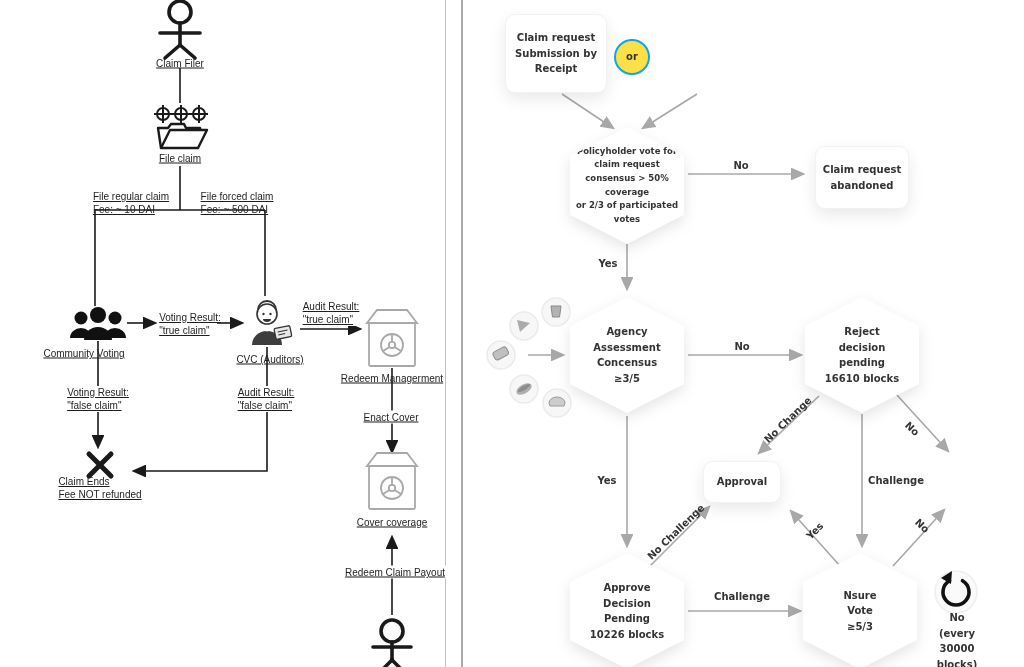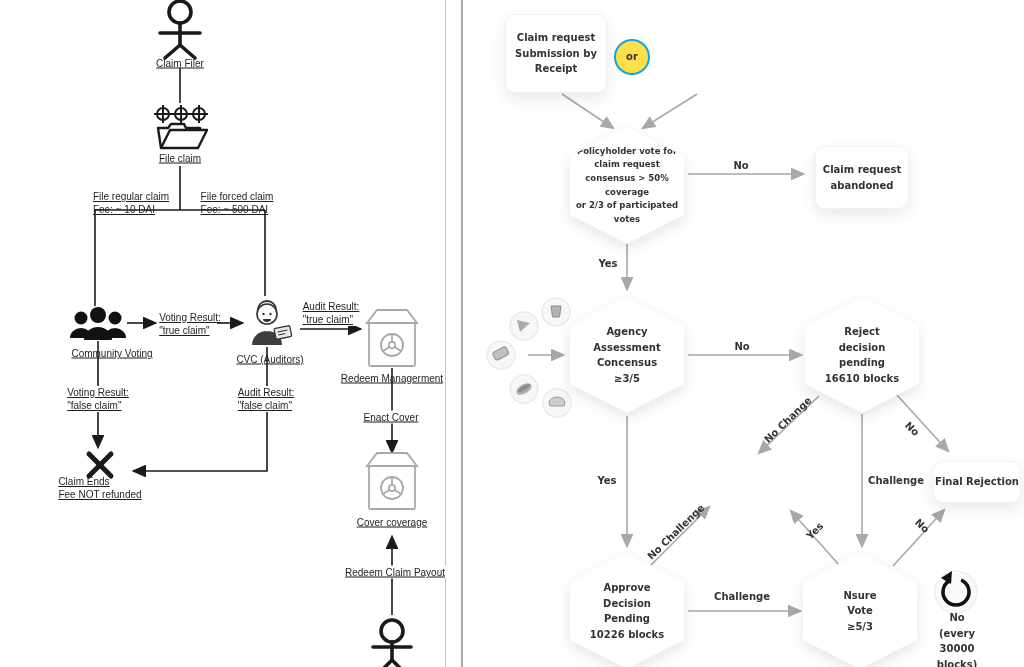--- a/index.html
+++ b/index.html
@@ -185,21 +185,21 @@
   </svg>
 
   <div class="lbl" style="left:180px;top:63px">Claim Filer</div>
   <div class="lbl" style="left:180px;top:158px">File claim</div>
   <div class="lbl" style="left:131px;top:203px">File regular claim
 Fee: ~ 10 DAI</div>
   <div class="lbl" style="left:237px;top:203px">File forced claim
 Fee: ~ 500 DAI</div>
   <div class="lbl" style="left:190px;top:324px">Voting Result:
 "true claim"</div>
-  <div class="lbl" style="left:112px;top:353px">Community Voting</div>
+  <div class="lbl" style="left:84px;top:353px">Community Voting</div>
   <div class="lbl" style="left:270px;top:359px">CVC (Auditors)</div>
   <div class="lbl bg" style="left:331px;top:313px">Audit Result:
 "true claim"</div>
   <div class="lbl" style="left:392px;top:378px">Redeem Managerment</div>
   <div class="lbl" style="left:98px;top:399px;background:#fff">Voting Result:
 "false claim"</div>
   <div class="lbl" style="left:266px;top:399px;background:#fff">Audit Result:
 "false claim"</div>
   <div class="lbl" style="left:100px;top:488px">Claim Ends
 Fee NOT refunded</div>
@@ -248,24 +248,24 @@
 decision
 pending
 16610 blocks</span>
       </div>
   </div>
 
   <div class="rlbl rot-l" style="left:788px;top:420px">No Change</div>
   <div class="rlbl rot-r" style="left:912px;top:429px">No</div>
   <div class="rlbl" style="left:607px;top:481px">Yes</div>
 
+  <div class="rbox" style="left:703px;top:461px;width:76px;height:40px">
+    <span class="rlbl">Approval</span>
+  </div>
   <div class="rlbl" style="left:896px;top:481px">Challenge</div>
-  <div class="rbox" style="left:933px;top:461px;width:86px;height:40px">
-    <span class="rlbl">Final Rejection</span>
-  </div>
 
   <div class="rlbl rot-l" style="left:676px;top:532px">No Challenge</div>
   <div class="rlbl rot-l" style="left:815px;top:531px">Yes</div>
   <div class="rlbl rot-r" style="left:922px;top:526px">No</div>
 
   <div class="hexwrap" style="left:570px;top:553px;width:114px;height:116px">
     <div class="hex">
         <span class="rlbl">Approve
 Decision
 Pending

